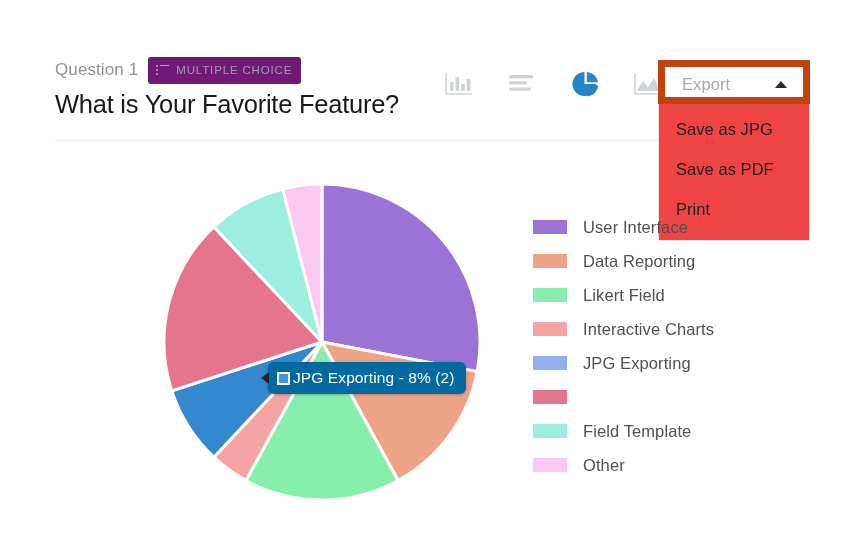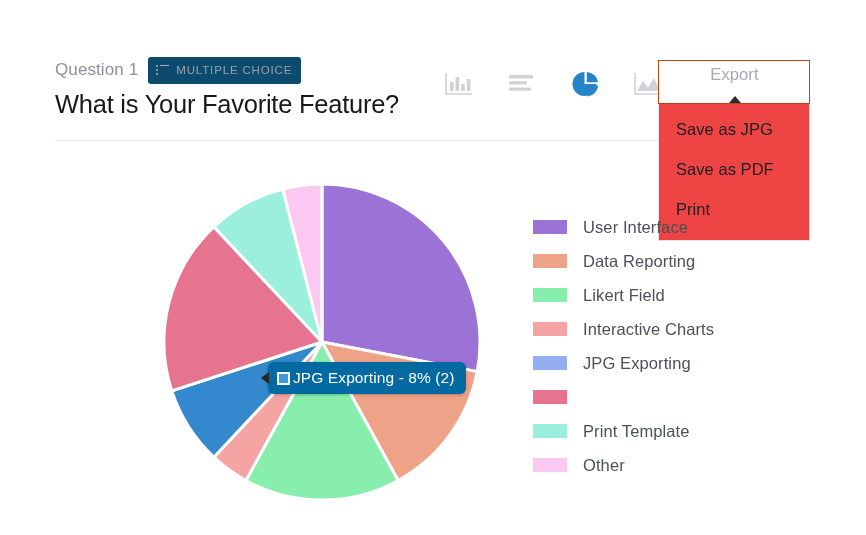--- a/index.html
+++ b/index.html
@@ -38,21 +38,21 @@
   .question-label {
     font-size: 17px;
     color: #8d9297;
     letter-spacing: .1px;
     white-space: nowrap;
   }
   .type-badge {
     display: inline-flex;
     align-items: center;
     gap: 7px;
-    background: #0c4a6e;
+    background: #701a75;
     border-radius: 3px;
     padding: 4px 9px 4px 8px;
     height: 19px;
     box-sizing: content-box;
   }
   .badge-text {
     font-size: 11.5px;
     color: #9ba0a5;
     letter-spacing: .85px;
     white-space: nowrap;
@@ -130,29 +130,28 @@
 
   
   .export-wrap {
     position: absolute;
     left: 658px;
     top: 48px;
     width: 152px;
   }
   .export-select {
     height: 44px;
-    border: 1px solid #c2410c;
+    border: 7px solid #c2410c;
     background: #ffffff;
     display: flex;
     align-items: center;
     justify-content: space-between;
     padding: 4px 16px 0 17px;
     box-sizing: border-box;
     cursor: pointer;
-    flex-direction: column;
   }
   .export-placeholder {
     font-size: 16.5px;
     color: #a7abaf;
     letter-spacing: .1px;
   }
   .caret-up {
     width: 0; height: 0;
     border-left: 6.5px solid transparent;
     border-right: 6.5px solid transparent;
@@ -373,21 +372,21 @@
       </div>
       <div class="legend-item">
         <span class="legend-swatch" style="background: rgb(148, 174, 242);"></span>
         <span class="legend-label">JPG Exporting</span>
       </div>
       <div class="legend-item">
         <span class="legend-swatch" style="background: rgb(231, 116, 143);"></span>
       </div>
       <div class="legend-item">
         <span class="legend-swatch" style="background: rgb(154, 240, 221);"></span>
-        <span class="legend-label">Print Template</span>
+        <span class="legend-label">Field Template</span>
       </div>
       <div class="legend-item">
         <span class="legend-swatch" style="background: rgb(251, 200, 242);"></span>
         <span class="legend-label">Other</span>
       </div>
     </div>
 
   <div class="cursor-tip"></div>
 
 </div>

